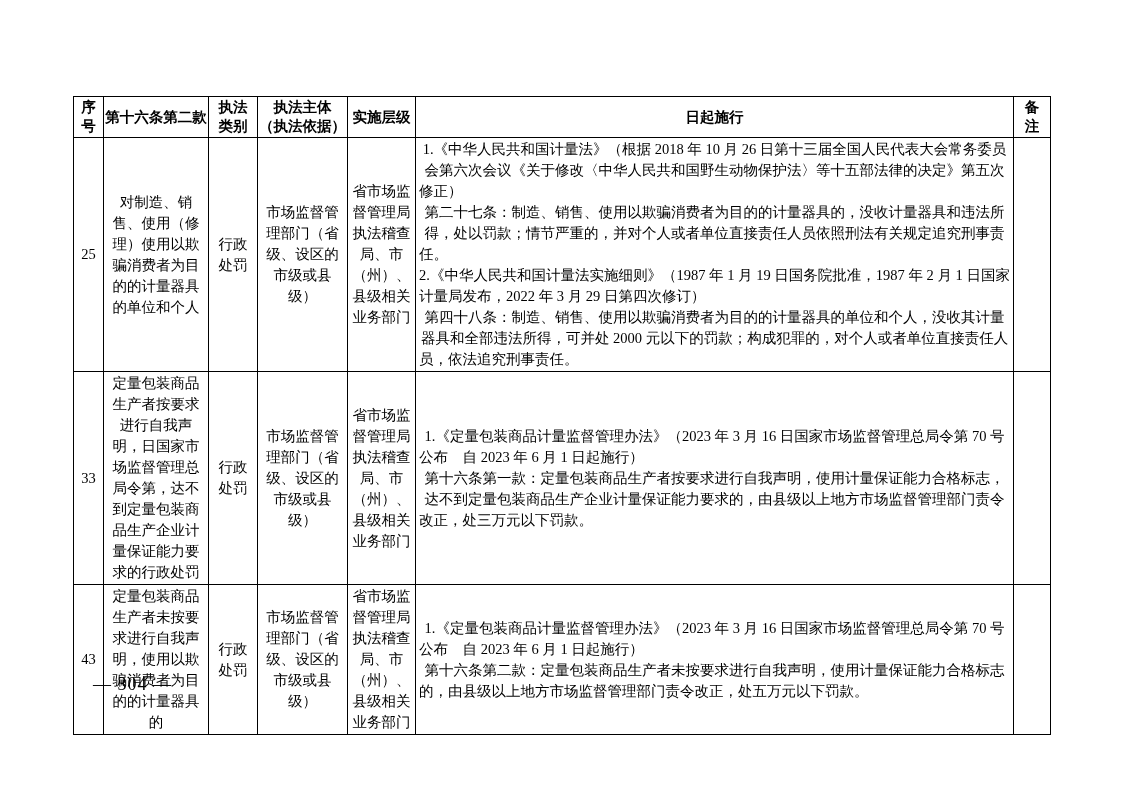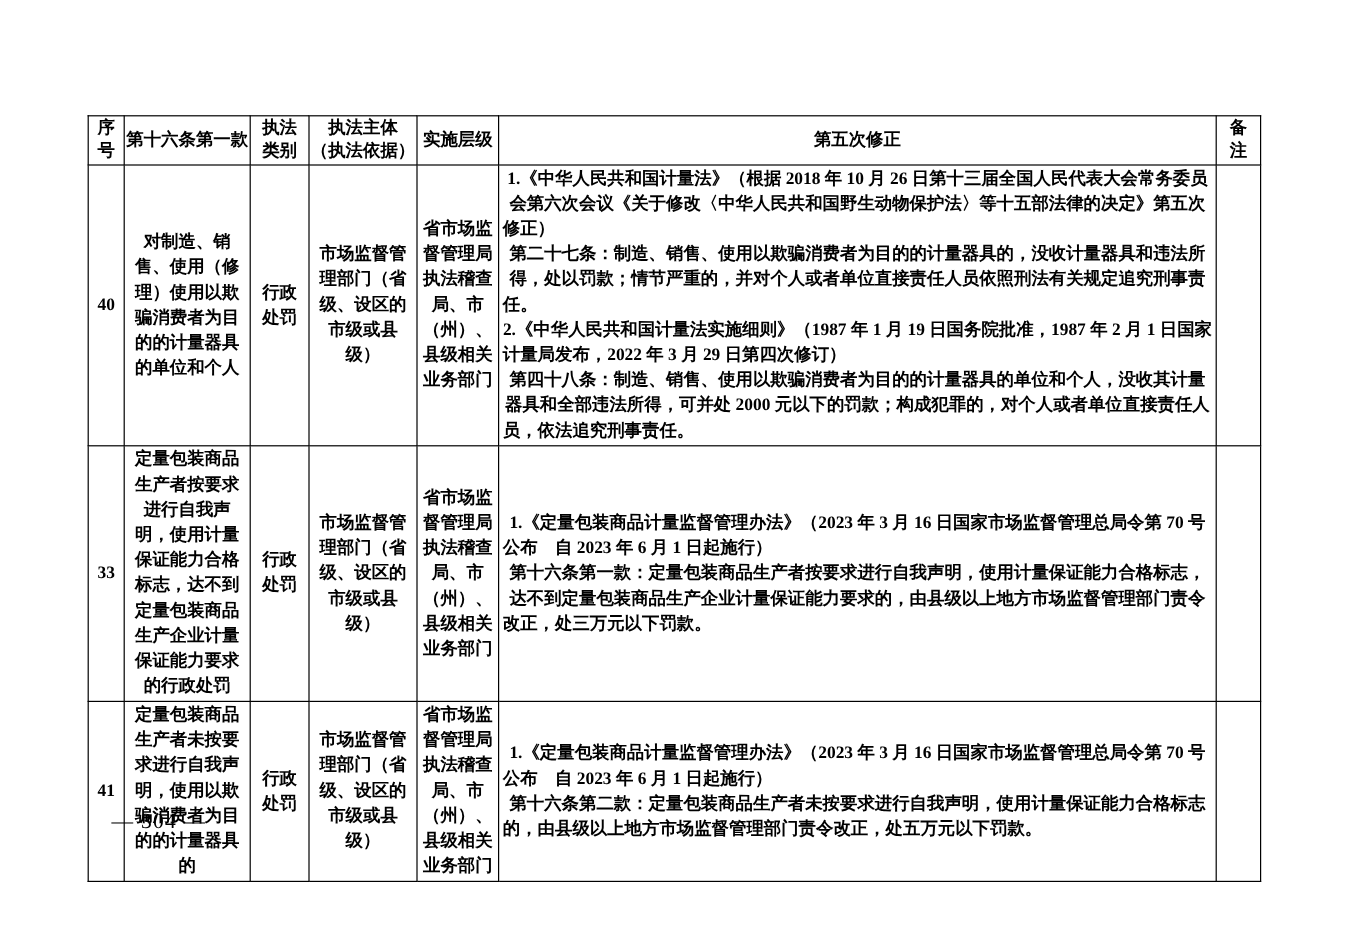--- a/index.html
+++ b/index.html
@@ -23,21 +23,21 @@
   .law th, .law td {
     border:1px solid #000;
     padding:1px 3px;
     vertical-align:middle;
     text-align:center;
     white-space:pre-line;
     overflow:hidden;
     box-sizing:border-box;
     font-size:14.5px;
     line-height:21px;
-    font-weight:bold;
+    font-weight:normal;
   }
   .law th {
     font-weight:bold;
     line-height:19px;
     padding:1px 0;
   }
   .c-index  { font-size:15px; }
   .c-agency { font-size:14px; line-height:20px;margin-left:24px; }
   .c-basis  {
     font-size:13.5px;
@@ -67,58 +67,58 @@
       <col style="width:49px">
       <col style="width:90px">
       <col style="width:68px">
       <col style="width:598px">
       <col style="width:37px">
     </colgroup>
     <thead>
       <tr style="height:40px">
         <th>序
 号</th>
-        <th>第十六条第一款</th>
+        <th>第十六条第二款</th>
         <th>执法
 类别</th>
         <th>执法主体
 （执法依据）</th>
         <th>实施层级</th>
-        <th>第五次修正</th>
+        <th>日起施行</th>
         <th>备
 注</th>
       </tr>
     </thead>
     <tbody>
       <tr style="height:195px">
-        <td class="c-index">40</td>
+        <td class="c-index">25</td>
         <td class="c-name">对制造、销售、使用（修理）使用以欺骗消费者为目的的计量器具的单位和个人</td>
         <td class="c-cat">行政
 处罚</td>
         <td class="c-subj">市场监督管理部门（省级、设区的市级或县级）</td>
         <td class="c-agency">省市场监督管理局执法稽查局、市（州）、县级相关业务部门</td>
         <td class="c-basis">1.《中华人民共和国计量法》（根据 2018 年 10 月 26 日第十三届全国人民代表大会常务委员会第六次会议《关于修改〈中华人民共和国野生动物保护法〉等十五部法律的决定》第五次修正）
 第二十七条：制造、销售、使用以欺骗消费者为目的的计量器具的，没收计量器具和违法所得，处以罚款；情节严重的，并对个人或者单位直接责任人员依照刑法有关规定追究刑事责任。
 2.《中华人民共和国计量法实施细则》（1987 年 1 月 19 日国务院批准，1987 年 2 月 1 日国家计量局发布，2022 年 3 月 29 日第四次修订）
 第四十八条：制造、销售、使用以欺骗消费者为目的的计量器具的单位和个人，没收其计量器具和全部违法所得，可并处 2000 元以下的罚款；构成犯罪的，对个人或者单位直接责任人员，依法追究刑事责任。</td>
         <td class="c-remark"></td>
       </tr>
       <tr style="height:211px">
         <td class="c-index">33</td>
-        <td class="c-name">定量包装商品生产者按要求进行自我声明，使用计量保证能力合格标志，达不到定量包装商品生产企业计量保证能力要求的行政处罚</td>
+        <td class="c-name">定量包装商品生产者按要求进行自我声明，日国家市场监督管理总局令第，达不到定量包装商品生产企业计量保证能力要求的行政处罚</td>
         <td class="c-cat">行政
 处罚</td>
         <td class="c-subj">市场监督管理部门（省级、设区的市级或县级）</td>
         <td class="c-agency">省市场监督管理局执法稽查局、市（州）、县级相关业务部门</td>
         <td class="c-basis">1.《定量包装商品计量监督管理办法》（2023 年 3 月 16 日国家市场监督管理总局令第 70 号公布　自 2023 年 6 月 1 日起施行）
 第十六条第一款：定量包装商品生产者按要求进行自我声明，使用计量保证能力合格标志，达不到定量包装商品生产企业计量保证能力要求的，由县级以上地方市场监督管理部门责令改正，处三万元以下罚款。</td>
         <td class="c-remark"></td>
       </tr>
       <tr style="height:145px">
-        <td class="c-index">41</td>
+        <td class="c-index">43</td>
         <td class="c-name">定量包装商品生产者未按要求进行自我声明，使用以欺骗消费者为目的的计量器具的</td>
         <td class="c-cat">行政
 处罚</td>
         <td class="c-subj">市场监督管理部门（省级、设区的市级或县级）</td>
         <td class="c-agency">省市场监督管理局执法稽查局、市（州）、县级相关业务部门</td>
         <td class="c-basis">1.《定量包装商品计量监督管理办法》（2023 年 3 月 16 日国家市场监督管理总局令第 70 号公布　自 2023 年 6 月 1 日起施行）
 第十六条第二款：定量包装商品生产者未按要求进行自我声明，使用计量保证能力合格标志的，由县级以上地方市场监督管理部门责令改正，处五万元以下罚款。</td>
         <td class="c-remark"></td>
       </tr>
     </tbody>

